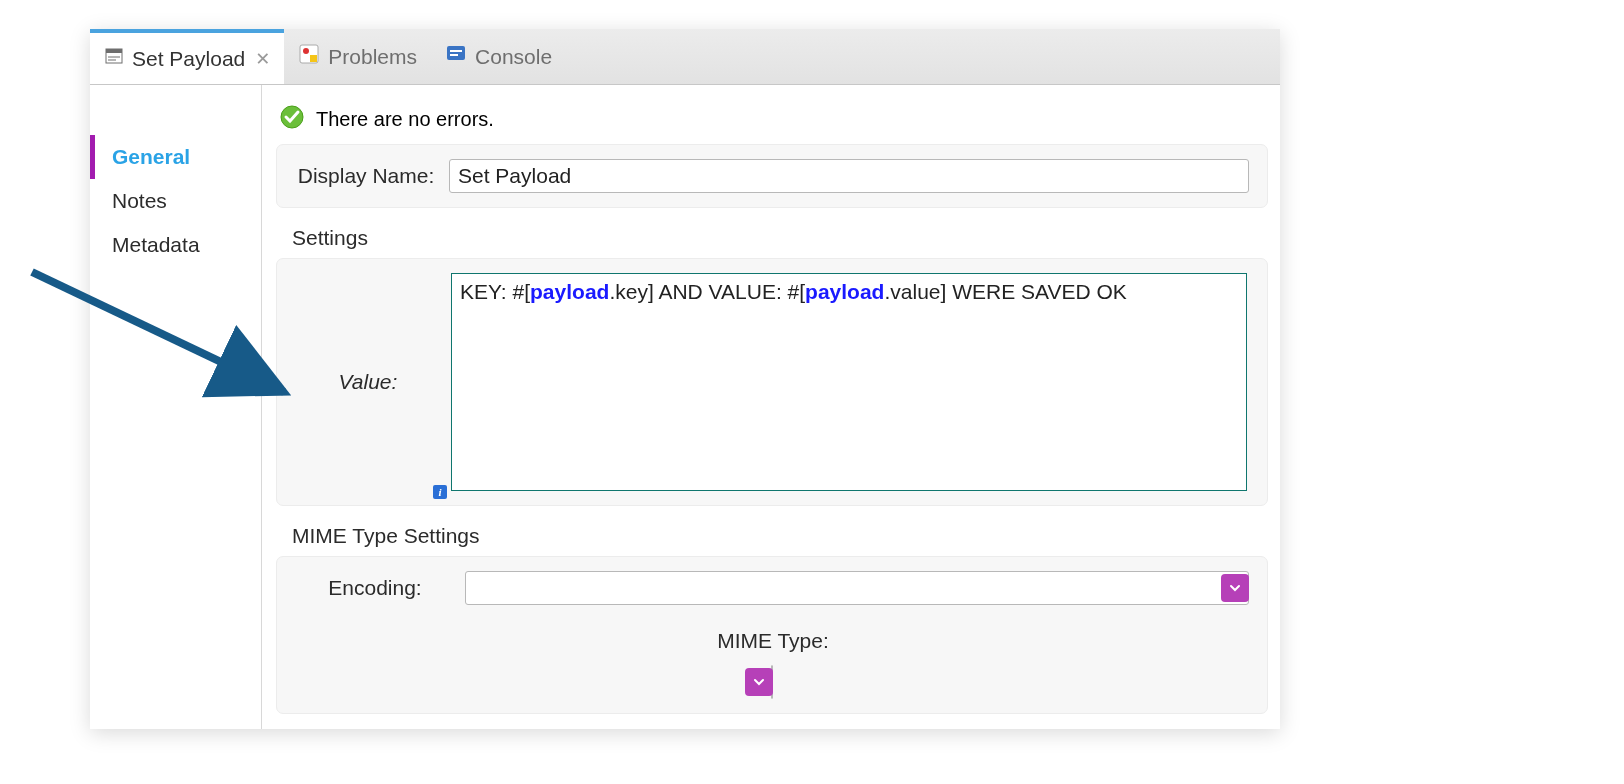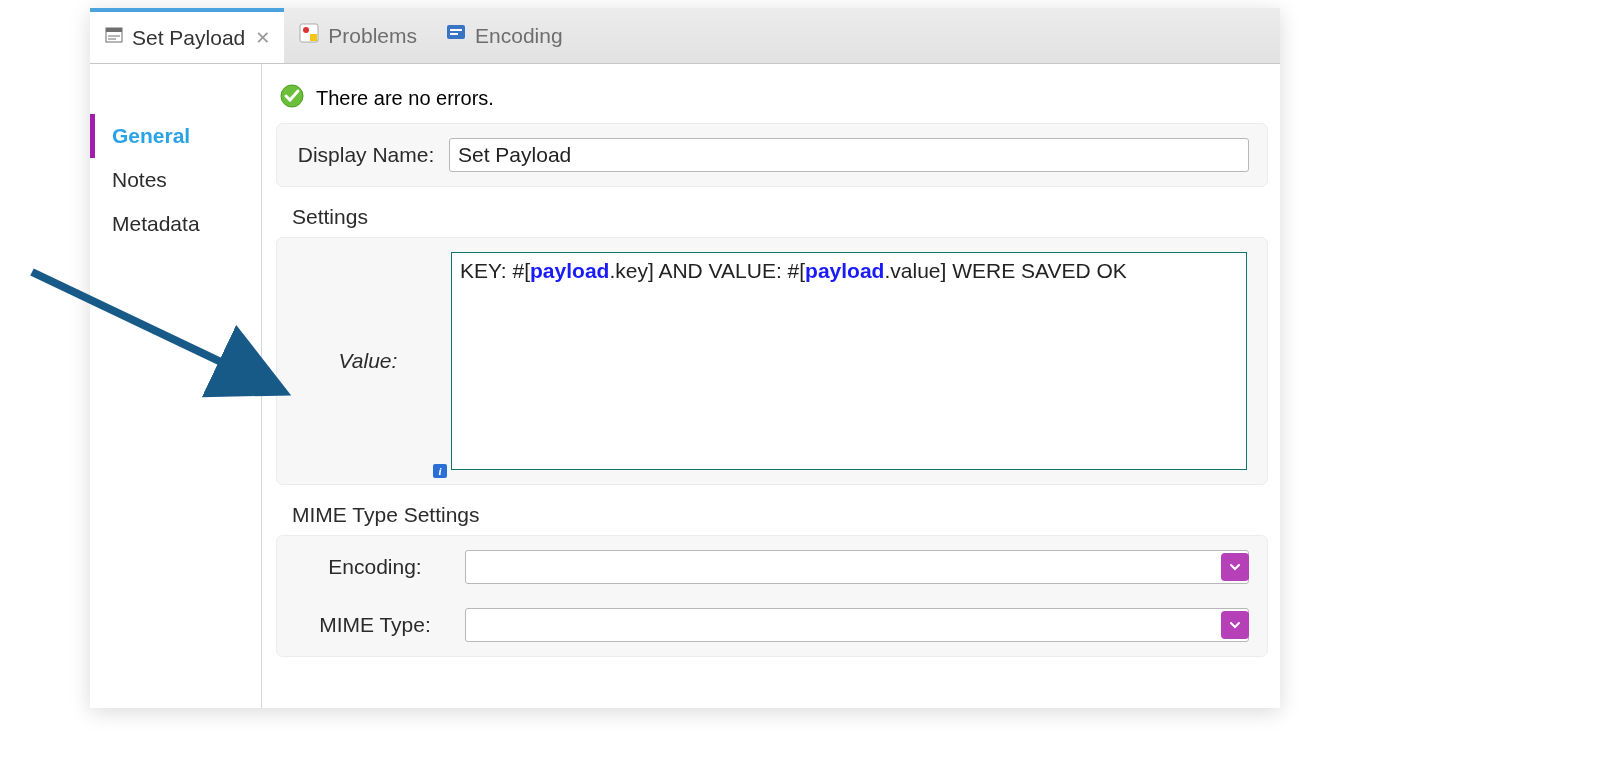--- a/index.html
+++ b/index.html
@@ -7,21 +7,21 @@
       font-family: -apple-system, BlinkMacSystemFont, "Segoe UI", Arial, sans-serif;
       font-size: 20px;
       background: #ffffff;
       width: 1624px;
       height: 784px;
       position: relative;
     }
     .panel {
       position: absolute;
       left: 90px;
-      top: 8px;
+      top: 29px;
       width: 1190px;
       height: 700px;
       background: #ffffff;
       box-shadow: 0 4px 20px rgba(0,0,0,0.15);
     }
     .tabbar {
       display: flex;
       align-items: stretch;
       height: 56px;
       background: linear-gradient(#ececec, #e2e2e2);
@@ -170,21 +170,21 @@
       color: #fff;
       cursor: pointer;
     }
     .arrow {
       position: absolute;
       left: 24px;
       top: 252px;
       pointer-events: none;
     }
     .mime-group .row { margin-bottom: 24px; }
-    .mime-group .row:last-child { margin-bottom: 0; }
+    .mime-group .row:last-child { margin-bottom: 0; flex-direction: column; }
     .value-row .fld-label { align-self: center; font-style: italic; }
     .settings-inner {
       padding: 0 2px;
     }
     .settings-value-label { width: 142px; }
   </style>
 </head>
 <body>
 
 <div class="panel">
@@ -213,21 +213,21 @@
       <span>Problems</span>
     </div>
     <div class="tab">
       <span>
         <svg width="22" height="22" viewBox="0 0 22 22">
           <rect x="2" y="3" width="18" height="14" rx="2" fill="#3a74c4"></rect>
           <rect x="5" y="7" width="12" height="2" fill="#fff"></rect>
           <rect x="5" y="11" width="8" height="2" fill="#fff"></rect>
         </svg>
       </span>
-      <span>Encoding</span>
+      <span>Console</span>
     </div>
   </div>
 
   <div class="body">
     <div class="sidebar">
       <div class="side-item active">General</div>
       <div class="side-item">Notes</div>
       <div class="side-item">Metadata</div>
     </div>
 

